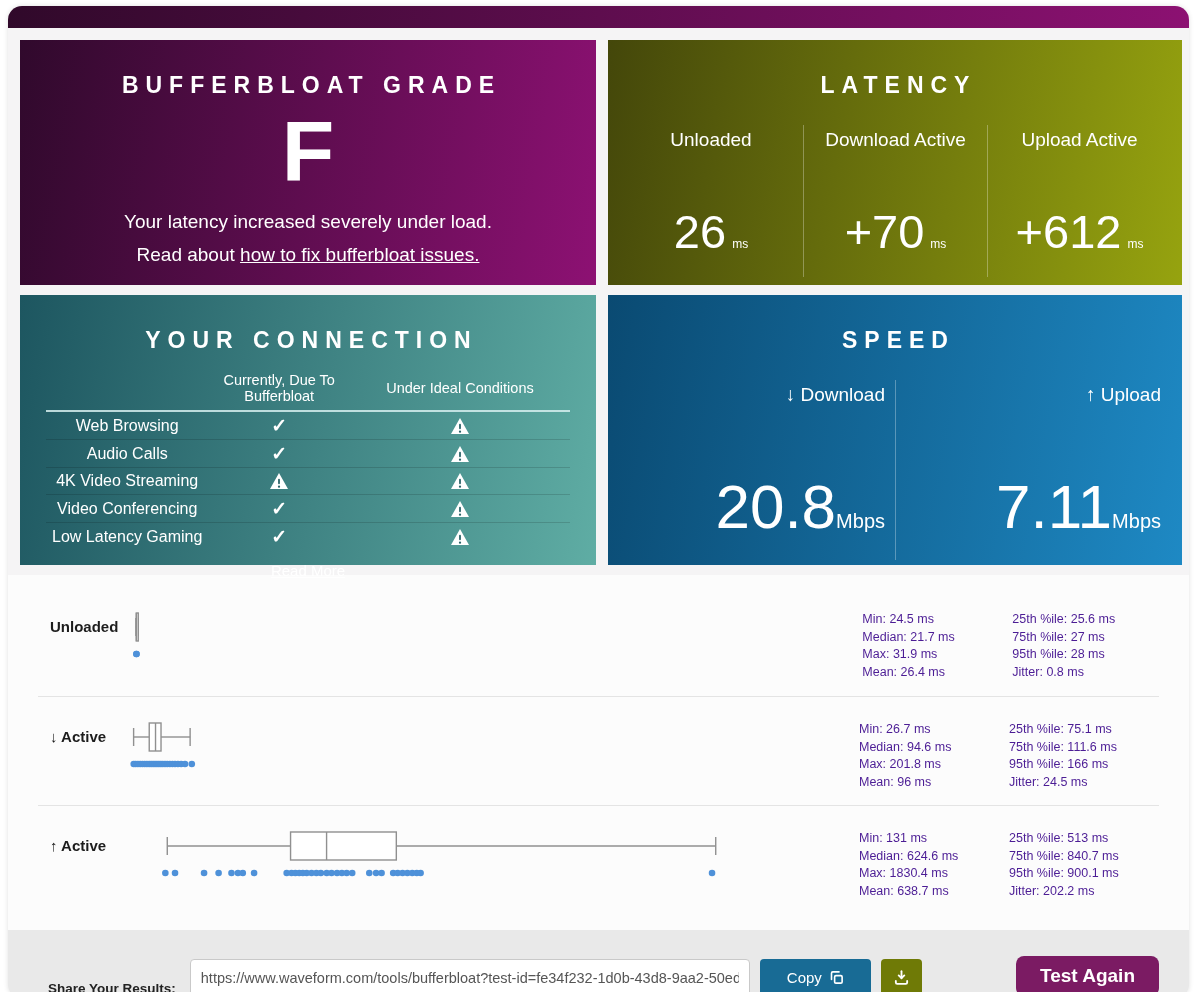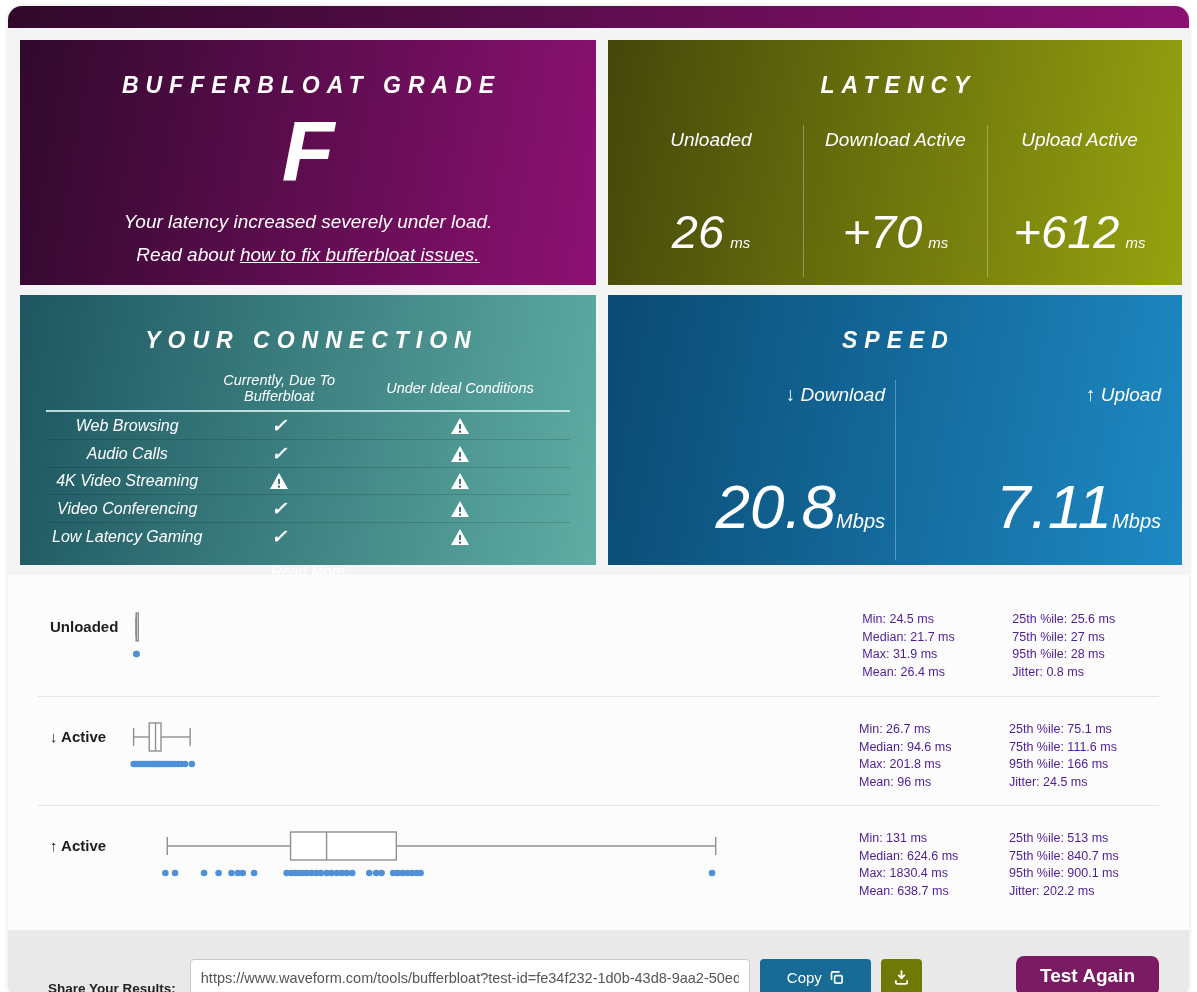--- a/index.html
+++ b/index.html
@@ -6,41 +6,41 @@
   html,body { width:1197px; height:992px; background:#ffffff; font-family:"Liberation Sans", sans-serif; }
   .container {
     margin:6px 8px; width:1181px; border-radius:14px 14px 10px 10px;
     overflow:hidden; box-shadow:0 0 5px rgba(0,0,0,.12); background:#fcfcfc;
   }
   .topbar { height:22px; background:linear-gradient(90deg, var(--topbar-from), var(--topbar-to)); }
   .cards {
     background:#f5f4f5; padding:12px 12px 10px 12px;
     display:grid; grid-template-columns:576px 574px; grid-template-rows:245px 270px; gap:10px 12px;
   }
-  .card { color:#fff; text-align:center; position:relative;font-style:italic; }
+  .card { color:#fff; text-align:center; position:relative; }
   .card-title { font-size:23px; font-weight:700; letter-spacing:7px; padding-top:32px; padding-left:7px; }
   .grade-card { background:linear-gradient(100deg, var(--grade-from), var(--grade-to)); }
   .latency-card { background:linear-gradient(100deg, var(--latency-from), var(--latency-to)); }
   .connection-card { background:linear-gradient(100deg, var(--connection-from), var(--connection-to)); }
   .speed-card { background:linear-gradient(100deg, var(--speed-from), var(--speed-to)); }
 
   .grade-letter { font-size:86px; font-weight:700; line-height:92px; margin-top:6px; }
   .grade-desc { font-size:19px; margin-top:8px; line-height:33px; }
   .grade-link-line { font-size:19px; line-height:33px; }
   .grade-link-line a { color:#fff; text-decoration:underline; cursor:pointer; }
 
   .stat-cols { display:flex; justify-content:center; margin-top:26px; }
   .stat-col { padding:0 10px; display:flex; flex-direction:column; align-items:center; }
   .latency-card .stat-col { width:184px; height:152px; }
   .speed-card .stat-col { width:276px; height:180px;align-items:flex-end; }
   .stat-col + .stat-col { border-left:1px solid rgba(255,255,255,.3); }
   .stat-label { font-size:19px; margin-top:4px; }
   .stat-value-wrap { display:flex; align-items:baseline; margin-top:auto; margin-bottom:18px; }
   .latency-card .stat-value { font-size:47px; font-weight:400; }
-  .latency-card .stat-unit { font-size:15px; margin-left:6px; }
+  .latency-card .stat-unit { font-size:12px; margin-left:6px; }
   .speed-card .stat-value { font-size:62px; font-weight:400; }
   .speed-card .stat-unit { font-size:20px; }
 
   .conn-table { margin:14px 26px 0 26px; display:grid; grid-template-columns:31% 27% 42%; }
   .conn-cell { padding:4px 0; display:flex; align-items:center; justify-content:center; min-height:25px; }
   .conn-header { font-size:14.5px; padding-bottom:6px; border-bottom:2px solid rgba(214,238,238,.85); }
   .conn-label { font-size:16px; }
   .conn-row-border { border-bottom:1px solid rgba(0,0,0,.14); }
   .check-glyph { font-size:19px; font-weight:700; line-height:19px; }
   .read-more-wrap { margin-top:12px; }

